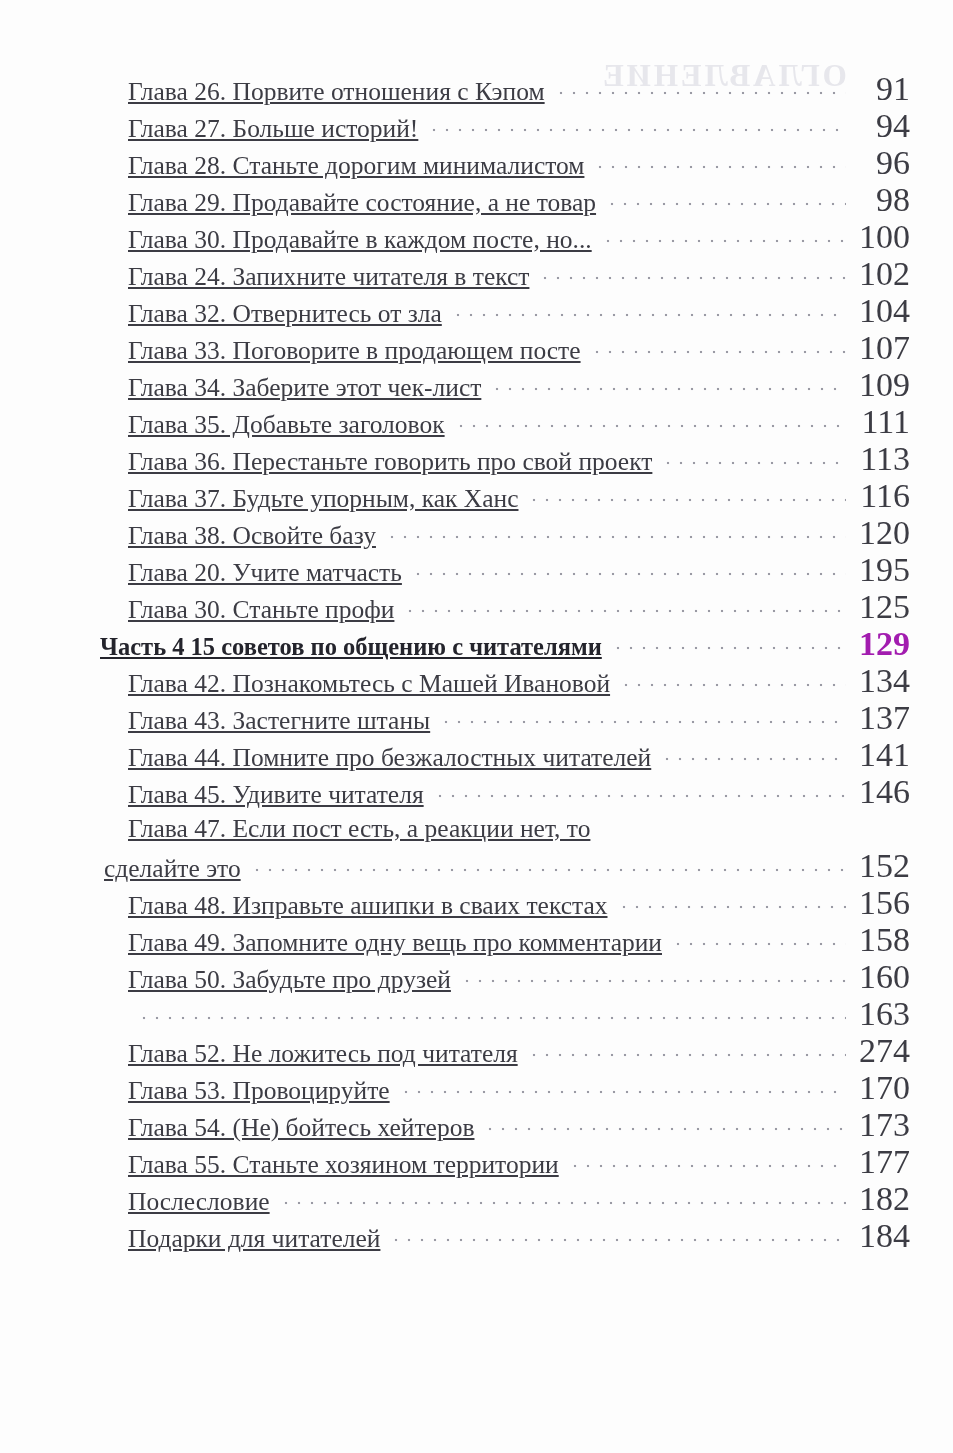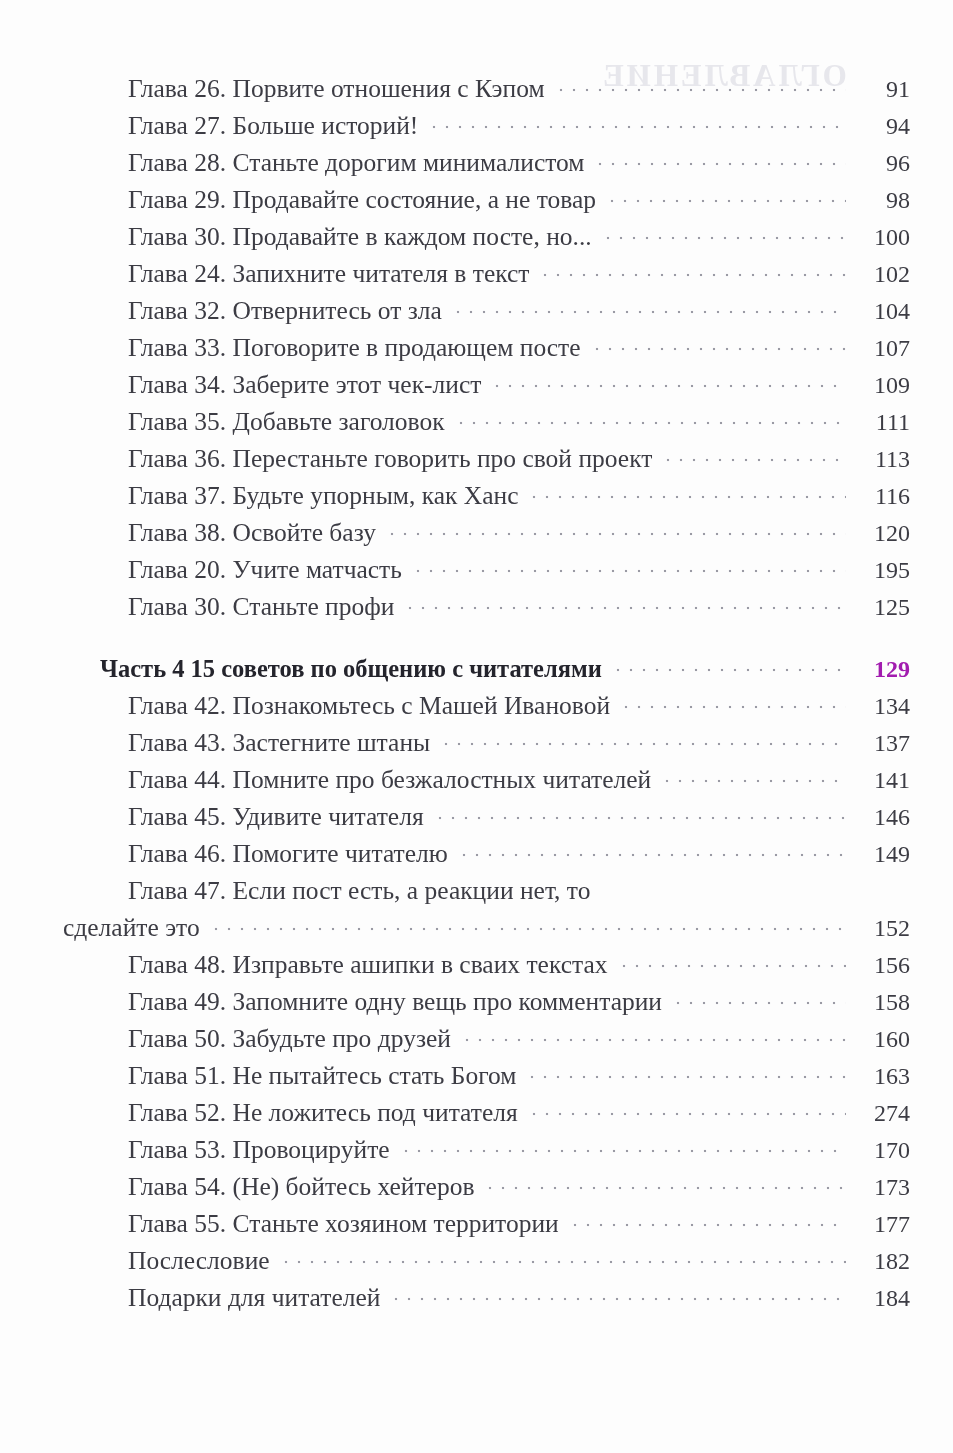--- a/index.html
+++ b/index.html
@@ -47,27 +47,27 @@
     box-sizing: border-box;
     font-size: 25.5px;
     line-height: 37px;
     white-space: nowrap;
   }
   .row.part {
     padding-left: 100px;
     font-weight: 700;
     font-size: 24.5px;
     color: #24242c;
-    margin-top: 25px;
   }
   .row.cont {
-    padding-left: 63px;
+    padding-left: 104px;
   }
   .label {
     flex: 0 0 auto;
+    text-decoration: underline;
   }
   .leader {
     flex: 1 1 auto;
     margin: 0 6px 0 14px;
     position: relative;
     top: -4px;
     overflow: hidden;
     height: 6px;
     min-width: 12px;
   }
@@ -75,21 +75,21 @@
     content: "";
     display: block;
     height: 6px;
     background-image: radial-gradient(circle at 2px 3px, #9a9aa4 1.15px, rgba(0,0,0,0) 1.6px);
     background-size: 13px 6px;
     background-repeat: repeat-x;
   }
   .pg {
     flex: 0 0 58px;
     text-align: right;
-    font-size: 24px;
+    font-size: 34px;
     color: #3c3c44;
   }
   .row.part .pg {
     color: #a21caf;
   }
 </style>
 </head>
 <body>
 
 <div class="page">
@@ -190,25 +190,20 @@
       <div class="row">
         <span class="label">Глава 44. Помните про безжалостных читателей</span>
         <span class="leader"></span>
         <span class="pg">141</span>
       </div>
       <div class="row">
         <span class="label">Глава 45. Удивите читателя</span>
         <span class="leader"></span>
         <span class="pg">146</span>
       </div>
-      <div class="row">
-        <span class="label">Глава 46. Помогите читателю</span>
-        <span class="leader"></span>
-        <span class="pg">149</span>
-      </div>
       <div class="row nolead">
         <span class="label">Глава 47. Если пост есть, а реакции нет, то</span>
       </div>
       <div class="row cont">
         <span class="label">сделайте это</span>
         <span class="leader"></span>
         <span class="pg">152</span>
       </div>
       <div class="row">
         <span class="label">Глава 48. Изправьте ашипки в сваих текстах</span>
@@ -219,21 +214,20 @@
         <span class="label">Глава 49. Запомните одну вещь про комментарии</span>
         <span class="leader"></span>
         <span class="pg">158</span>
       </div>
       <div class="row">
         <span class="label">Глава 50. Забудьте про друзей</span>
         <span class="leader"></span>
         <span class="pg">160</span>
       </div>
       <div class="row">
-        <span class="label">Глава 51. Не пытайтесь стать Богом</span>
         <span class="leader"></span>
         <span class="pg">163</span>
       </div>
       <div class="row">
         <span class="label">Глава 52. Не ложитесь под читателя</span>
         <span class="leader"></span>
         <span class="pg">274</span>
       </div>
       <div class="row">
         <span class="label">Глава 53. Провоцируйте</span>

